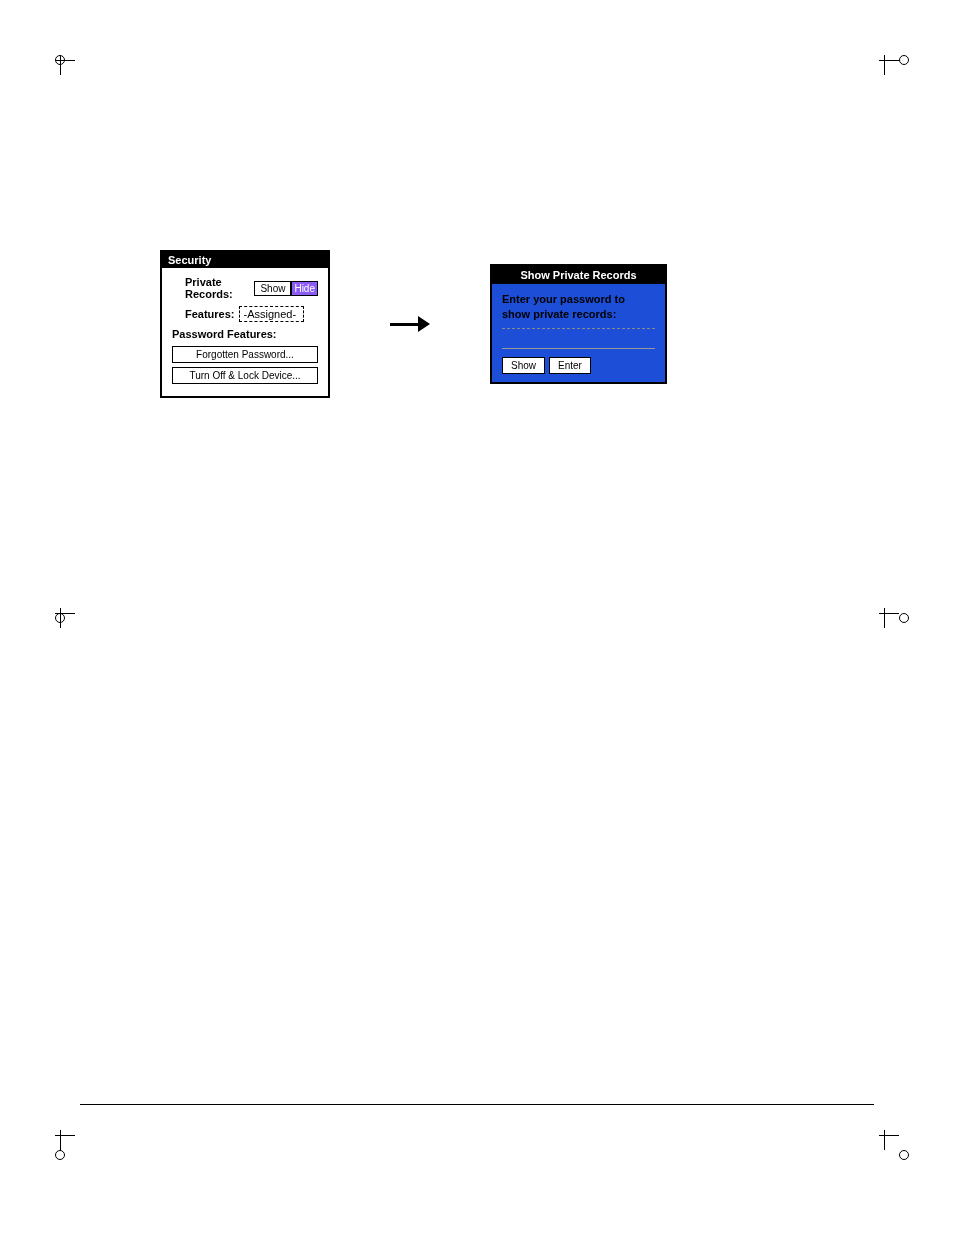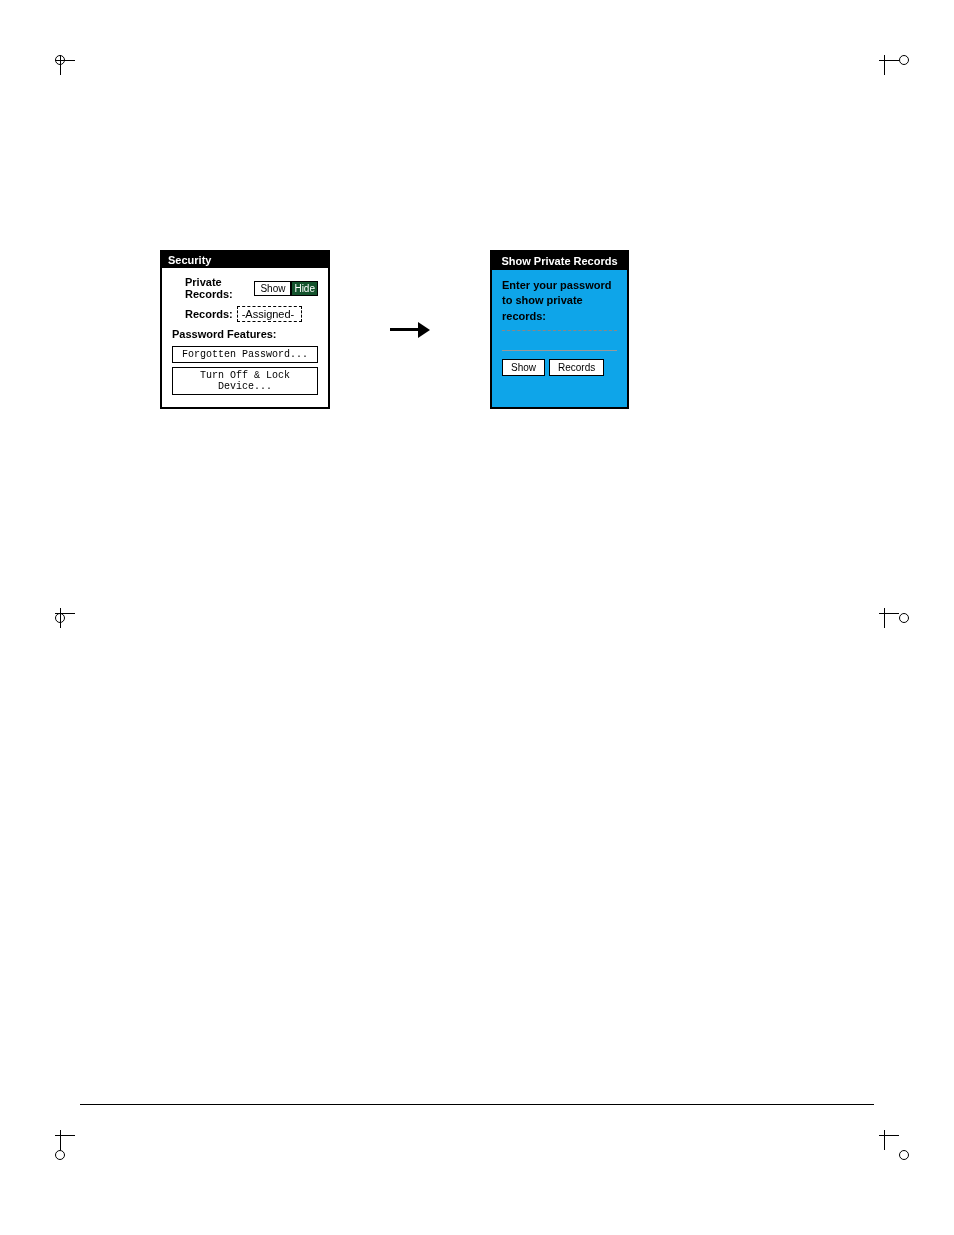--- a/index.html
+++ b/index.html
@@ -146,20 +146,21 @@
       height: 1px;
       background: #000;
     }
 
     
     .main-content {
       position: absolute;
       top: 250px;
       left: 160px;
       display: flex;
+      align-items: center;
       gap: 60px;
     }
 
     
     .security-panel {
       width: 170px;
       border: 2px solid #000;
       background: #ffffff;
       font-size: 11px;
     }
@@ -200,21 +201,21 @@
       border: 1px solid #000;
       background: #fff;
       padding: 1px 5px;
       font-size: 10px;
       cursor: pointer;
       font-family: Arial, sans-serif;
     }
 
     .btn-hide {
       border: 1px solid #000;
-      background: #14532d;
+      background: #8b5cf6;
       color: #fff;
       padding: 1px 2px;
       font-size: 10px;
       cursor: pointer;
       font-family: Arial, sans-serif;
     }
 
     .password-field {
       border: 1px dashed #000;
       padding: 1px 4px;
@@ -235,21 +236,21 @@
     .btn-panel {
       border: 1px solid #000;
       background: #fff;
       padding: 2px 6px;
       font-size: 10px;
       cursor: pointer;
       display: block;
       width: 100%;
       text-align: center;
       margin-bottom: 4px;
-      font-family: Liberation Mono, monospace;
+      font-family: Liberation Sans, sans-serif;
     }
 
     
     .arrow-container {
       display: flex;
       align-items: center;
     }
 
     .arrow {
       width: 40px;
@@ -268,23 +269,23 @@
     .arrow-head {
       width: 0;
       height: 0;
       border-top: 8px solid transparent;
       border-bottom: 8px solid transparent;
       border-left: 12px solid #000;
     }
 
     
     .private-records-dialog {
-      width: 139px;
+      width: 177px;
       border: 2px solid #000;
-      background: #0ea5e9;
+      background: #1d4ed8;
       font-size: 11px;
     }
 
     .dialog-title {
       background: #000;
       color: #fff;
       font-weight: bold;
       padding: 3px 6px;
       font-size: 11px;
       text-align: center;
@@ -365,21 +366,21 @@
 
       <div class="panel-row">
         <span class="panel-label">Private Records:</span>
         <div class="btn-group">
           <button class="btn-show">Show</button>
           <button class="btn-hide">Hide</button>
         </div>
       </div>
 
       <div class="panel-row">
-        <span class="panel-label">Records:</span>
+        <span class="panel-label">Features:</span>
         <span class="password-field">-Assigned-</span>
       </div>
 
       <div class="password-features-label">Password Features:</div>
 
       <button class="btn-panel">Forgotten Password...</button>
 
       <button class="btn-panel">Turn Off &amp; Lock Device...</button>
 
     </div>
@@ -397,19 +398,19 @@
     <div class="dialog-body">
 
       <div class="dialog-message">Enter your password to show private records:</div>
 
       <hr class="dialog-divider">
 
       <input class="dialog-input" type="password" style="">
 
       <div class="dialog-buttons">
         <button class="btn-dialog">Show</button>
-        <button class="btn-dialog">Records</button>
+        <button class="btn-dialog">Enter</button>
       </div>
 
     </div>
   </div>
 
 </div>
 
 </body></html>

